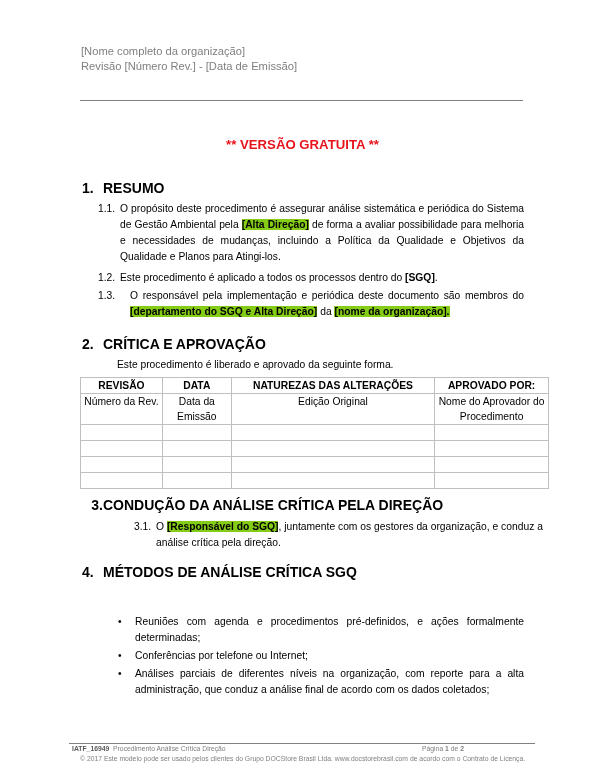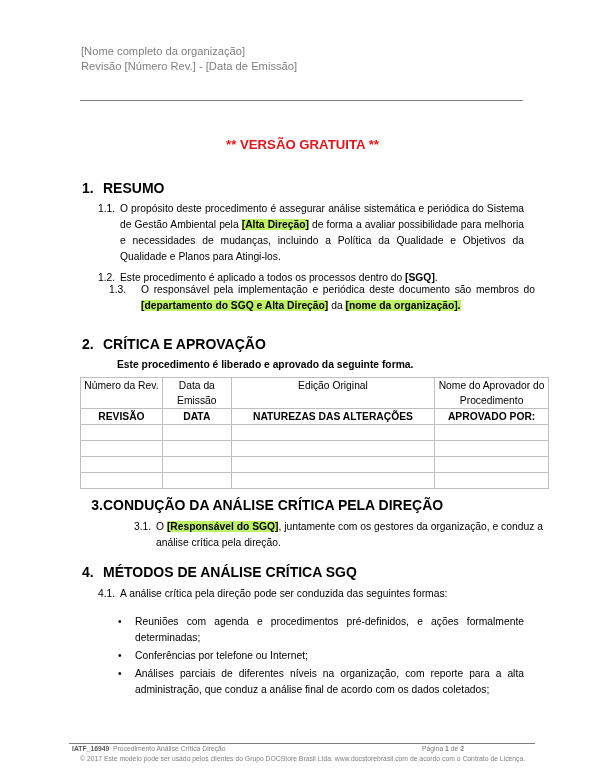--- a/index.html
+++ b/index.html
@@ -10,23 +10,23 @@
     .hdr b { font-weight:bold; }
     .hdr-rule { position:absolute; left:80px; top:100px; width:443px; height:1px; background:#808080; }
     .free { position:absolute; left:0; width:605px; top:117px; text-align:center; color:#e8141b;
       font-weight:bold; font-size:13.2px;margin-top:20px; }
     .title { position:absolute; left:0; width:605px; top:134px; text-align:center; font-weight:bold; font-size:13.2px; }
     .sec { position:absolute; left:82px; font-weight:bold; font-size:14px; }
     .sec .num { display:inline-block; width:21px; }
     .item { position:absolute; left:98px; width:426px; font-size:10.3px; line-height:16px; text-align:justify; }
     .item .num { position:absolute; left:0; top:0; }
     .item .txt { display:block; padding-left:22px; }
-    .hl { background:#bef264; font-weight:bold; }
+    .hl { background:#84cc16; font-weight:bold; }
     .b { font-weight:bold; }
-    .para { position:absolute; left:117px; font-size:10.3px;font-weight:bold; }
+    .para { position:absolute; left:117px; font-size:10.3px; }
     table.rev { position:absolute; left:80px; top:377px; width:469px; border-collapse:collapse; font-size:10.3px; }
     table.rev td, table.rev th { border:1px solid #bfbfbf; text-align:center; padding:0 2px; line-height:15px; height:15px; }
     table.rev th { font-weight:bold; }
     .bullets { position:absolute; left:118px; top:614px; width:406px; font-size:10.3px; line-height:16px; }
     .bl { position:relative; padding-left:17px; text-align:justify; margin-bottom:2px; }
     .bl .dot { position:absolute; left:0; top:0; }
     .ftr-rule { position:absolute; left:69px; top:743px; width:466px; height:1px; background:#808080; }
     .ftr1 { position:absolute; left:72px; top:745px; font-size:6.8px; color:#7f7f7f; }
     .ftr1 b { color:#595959; }
     .ftr-page { position:absolute; right:72px; top:745px; font-size:6.8px; color:#7f7f7f; }
@@ -52,49 +52,49 @@
   <div class="item" style="top:201px;">
     <span class="num">1.1.</span>
     <span class="txt"><span>O propósito deste procedimento é assegurar análise sistemática e periódica do Sistema de Gestão Ambiental pela </span><span class="hl">[Alta Direção]</span><span> de forma a avaliar possibilidade para melhoria e necessidades de mudanças, incluindo a Política da Qualidade e Objetivos da Qualidade e Planos para Atingi-los.</span></span>
   </div>
 
   <div class="item" style="top:270px;">
     <span class="num">1.2.</span>
     <span class="txt"><span>Este procedimento é aplicado a todos os processos dentro do </span><span class="b">[SGQ]</span><span>.</span></span>
   </div>
 
-  <div class="item" style="top:282px;margin-left:11px;">
+  <div class="item" style="top:288px;">
     <span class="num">1.3.</span>
     <span class="txt" style="padding-left:32px;"><span>O responsável pela implementação e periódica deste documento são membros do </span><span class="hl">[departamento do SGQ e Alta Direção]</span><span> da </span><span class="hl">[nome da organização].</span></span>
   </div>
 
   <div class="sec" style="top:336px;">
     <span class="num">2.</span><span>CRÍTICA E APROVAÇÃO</span>
   </div>
   <div class="para" style="top:359px;">Este procedimento é liberado e aprovado da seguinte forma.</div>
 
   <table class="rev">
     <colgroup>
       <col style="width:82px">
         <col style="width:69px">
         <col style="width:204px">
         <col style="width:114px">
     </colgroup>
     <tbody>
         <tr>
+      <th>REVISÃO</th>
+      <th>DATA</th>
+      <th>NATUREZAS DAS ALTERAÇÕES</th>
+      <th>APROVADO POR:</th>
+    </tr>
+    <tr>
       <td style="vertical-align:top;">Número da Rev.</td>
       <td style="vertical-align:top;">Data da Emissão</td>
       <td style="vertical-align:top;">Edição Original</td>
       <td style="vertical-align:top;">Nome do Aprovador do Procedimento</td>
-    </tr>
-    <tr>
-      <th>REVISÃO</th>
-      <th>DATA</th>
-      <th>NATUREZAS DAS ALTERAÇÕES</th>
-      <th>APROVADO POR:</th>
     </tr>
     <tr>
           <td></td>
           <td></td>
           <td></td>
           <td></td>
         </tr>
     <tr>
           <td></td>
           <td></td>
@@ -120,24 +120,20 @@
     <span class="num">3.</span><span>CONDUÇÃO DA ANÁLISE CRÍTICA PELA DIREÇÃO</span>
   </div>
   <div class="item" style="top:519px;margin-left:36px;">
     <span class="num">3.1.</span>
     <span class="txt" style="text-align:left;"><span>O </span><span class="hl">[Responsável do SGQ]</span><span>, juntamente com os gestores da organização, e conduz a análise crítica pela direção.</span></span>
   </div>
 
   <div class="sec" style="top:564px;">
     <span class="num">4.</span><span>MÉTODOS DE ANÁLISE CRÍTICA SGQ</span>
   </div>
-  <div class="item" style="top:586px;">
-    <span class="num">4.1.</span>
-    <span class="txt"><span>A análise crítica pela direção pode ser conduzida das seguintes formas:</span></span>
-  </div>
 
   <div class="bullets">
     <div class="bl"><span class="dot">•</span><span>Reuniões com agenda e procedimentos pré-definidos, e ações formalmente determinadas;</span></div>
     <div class="bl"><span class="dot">•</span><span>Conferências por telefone ou Internet;</span></div>
     <div class="bl"><span class="dot">•</span><span>Análises parciais de diferentes níveis na organização, com reporte para a alta administração, que conduz a análise final de acordo com os dados coletados;</span></div>
   </div>
 
   <div class="ftr-rule"></div>
   <div class="ftr1"><b>IATF_16949</b>&nbsp;&nbsp;<span>Procedimento  Análise  Crítica  Direção</span></div>
   <div class="ftr-page"><span>Página</span> <b>1</b> <span>de</span> <b>2</b></div>

